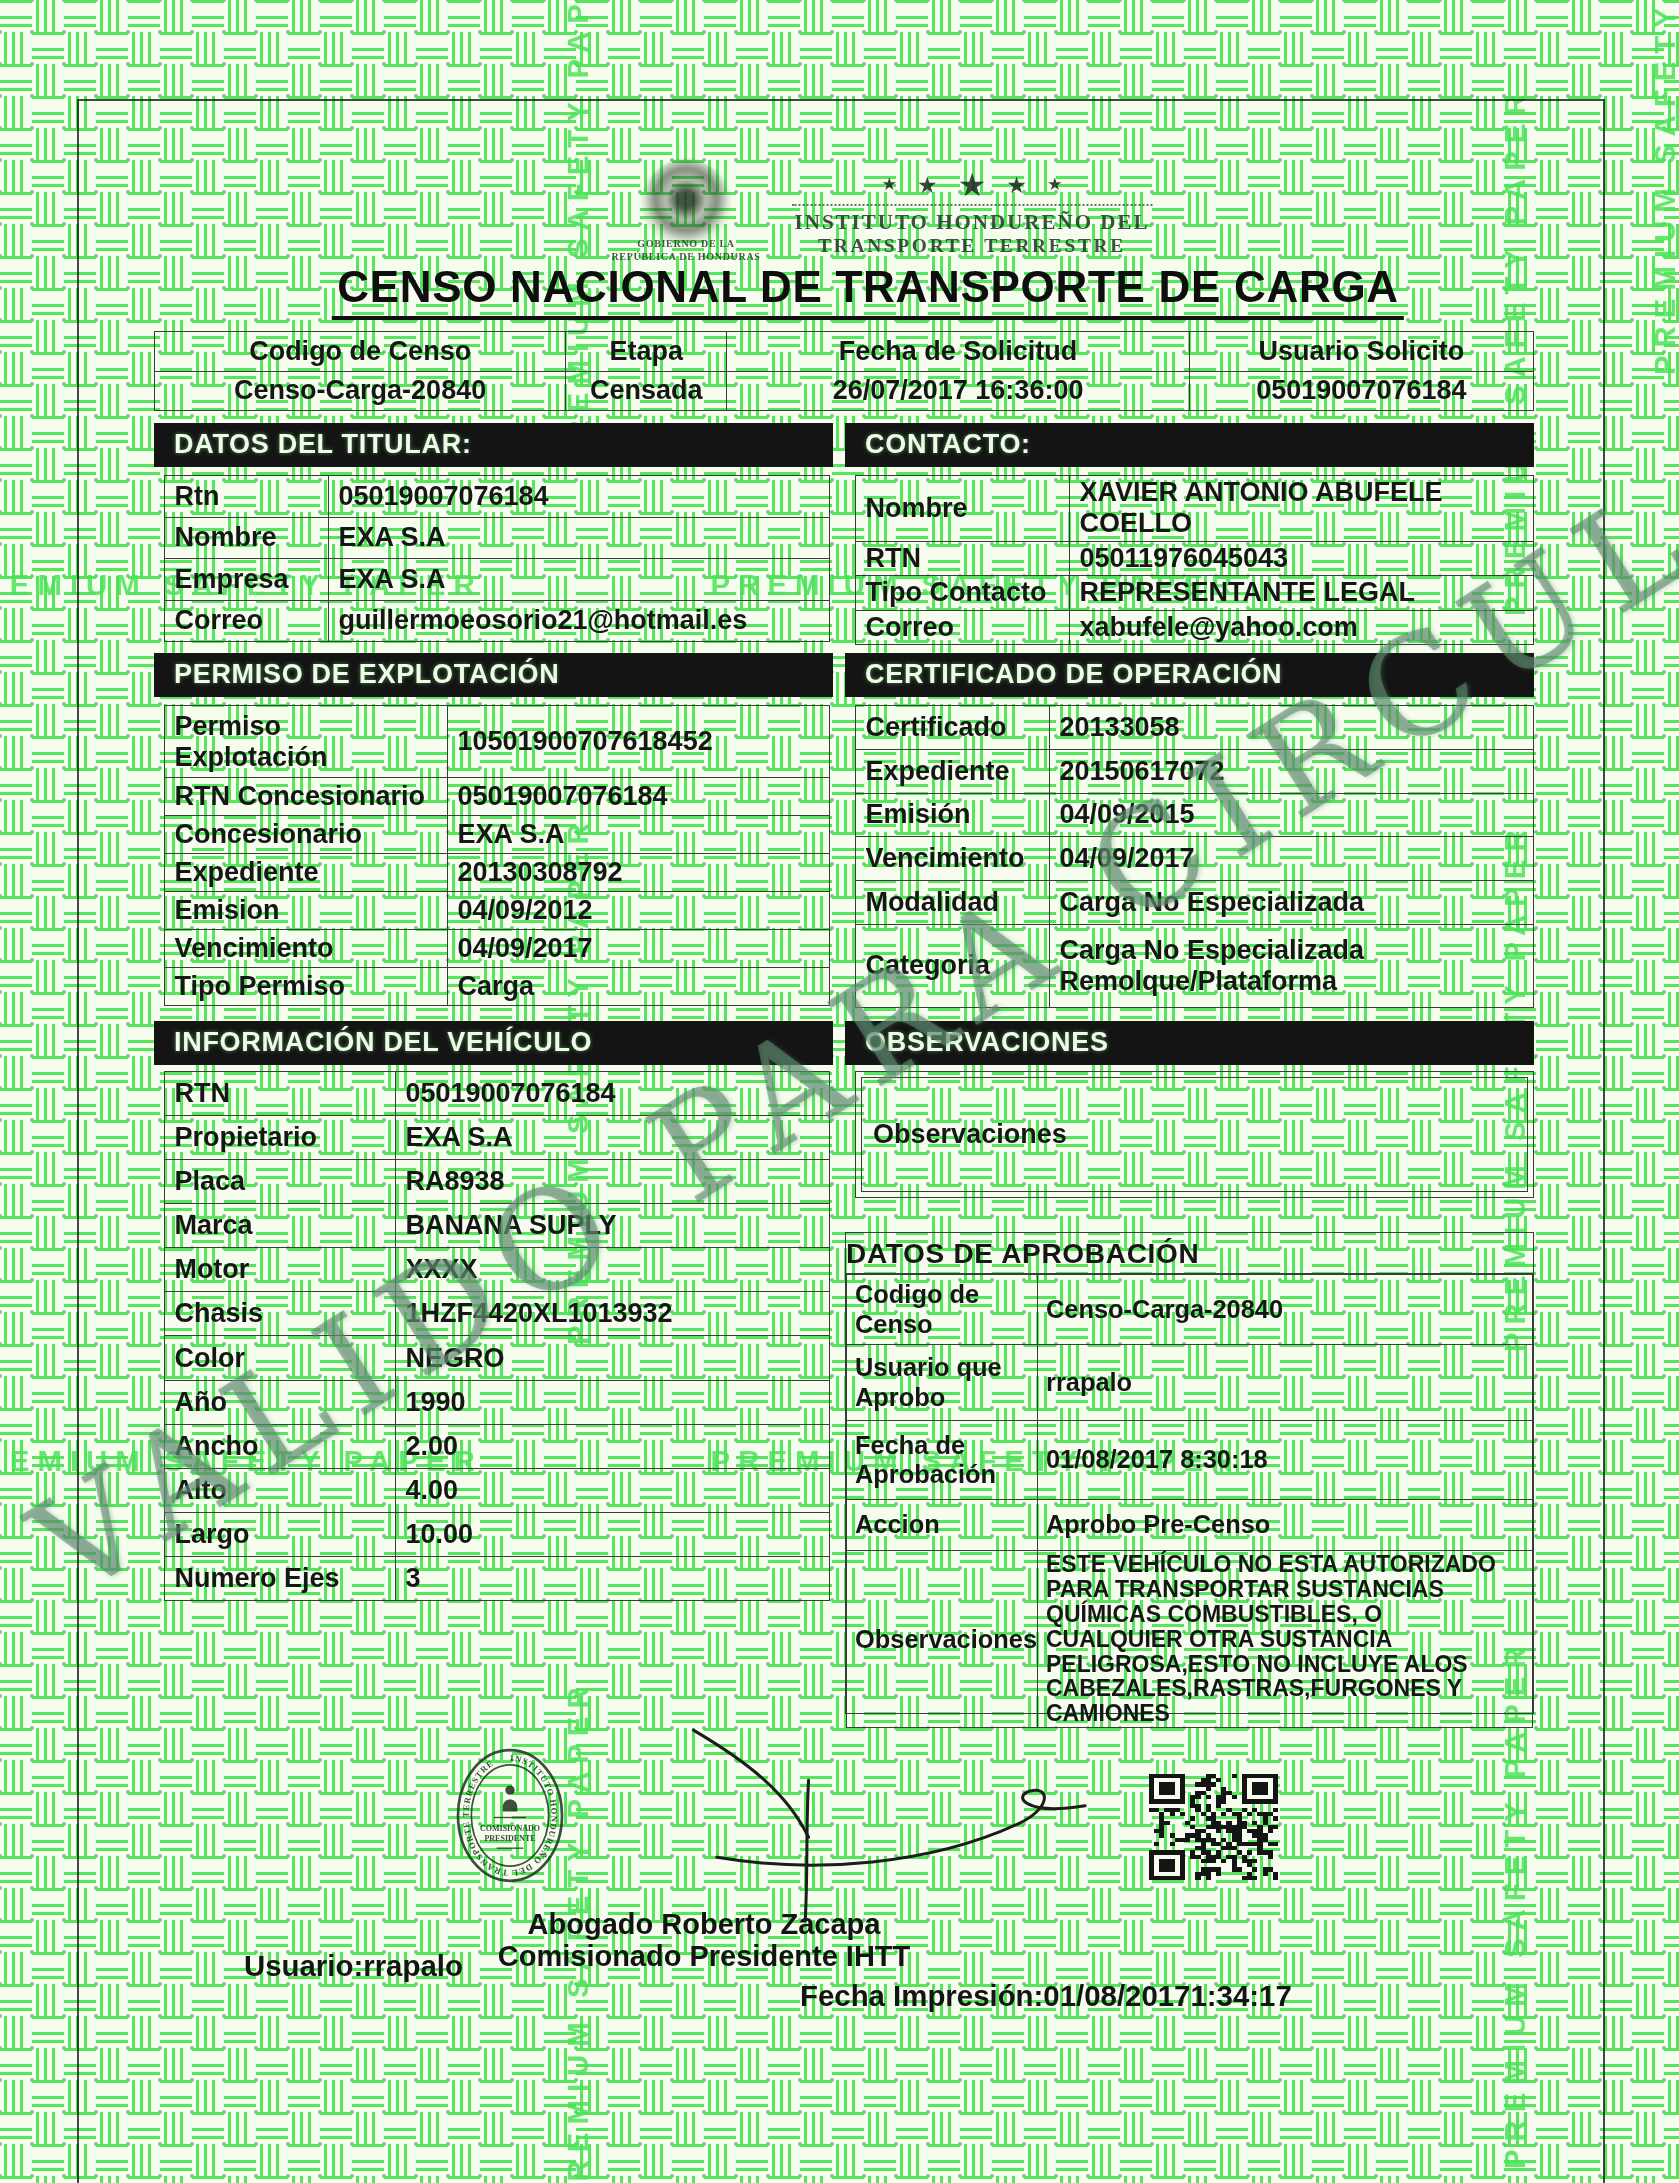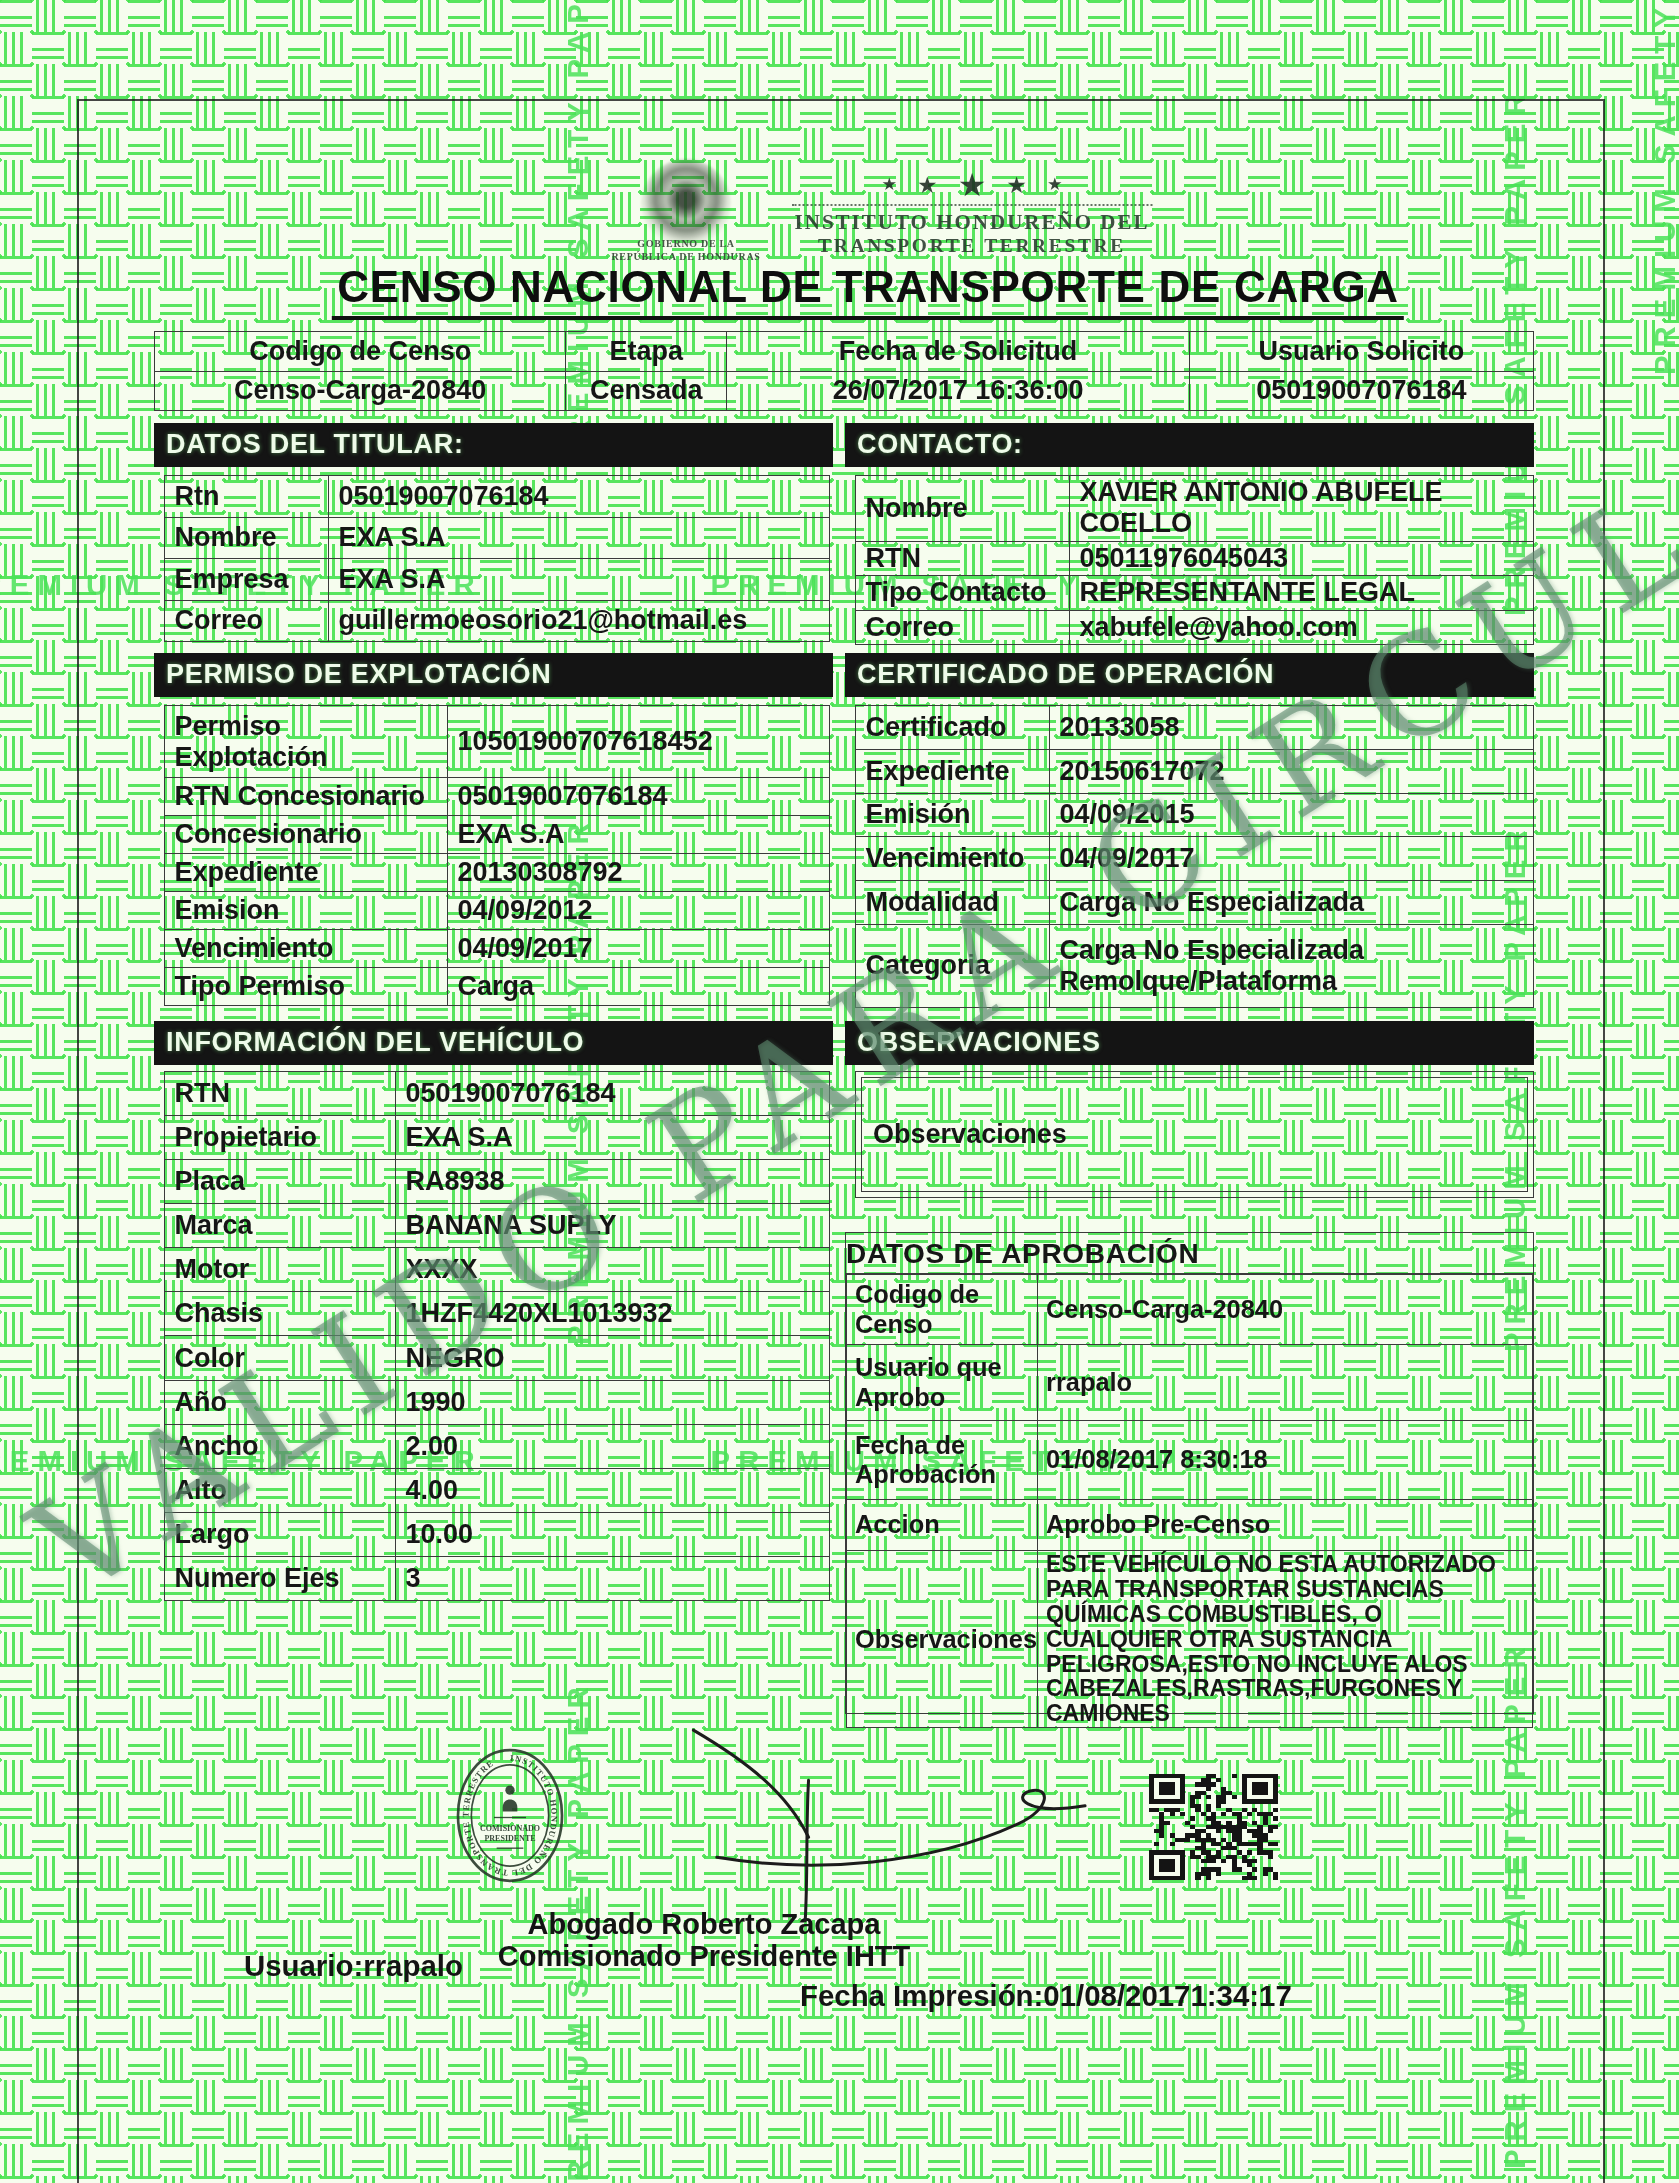--- a/index.html
+++ b/index.html
@@ -72,21 +72,21 @@
   .t-contacto{left:855px;top:475px;width:679px;height:169px;}
   .t-contacto .lab{width:214px;}
   .t-permiso{left:164px;top:705px;width:666px;height:301px;}
   .t-permiso .lab{width:283px;}
   .t-cert{left:855px;top:705px;width:679px;height:303px;}
   .t-cert .lab{width:194px;}
   .t-veh{left:164px;top:1071px;width:666px;height:530px;}
   .t-veh .lab{width:231px;}
   
   .bar{position:absolute;z-index:3;height:44px;background:#141414;color:#eefbe9;
-    font-size:27px;font-weight:bold;line-height:43px;padding-left:12px;letter-spacing:0.7px;
+    font-size:27px;font-weight:bold;line-height:43px;padding-left:20px;letter-spacing:0.7px;
     text-shadow:0 0 4px rgba(120,225,120,.55);}
   .bar-l{left:154px;width:679px;}
   .bar-r{left:845px;width:689px;}
   .y1{top:423px;} .y2{top:653px;} .y3{top:1021px;}
   
   .obs-outer{position:absolute;left:855px;top:1071px;width:679px;height:127px;z-index:3;
     border:1.3px solid var(--bord);}
   .obs-inner{position:absolute;inset:5.4px;border:1.3px solid var(--bord);
     display:flex;align-items:center;padding-left:10.7px;}
   .obs-label{font-size:27px;font-weight:bold;color:var(--ink);}

